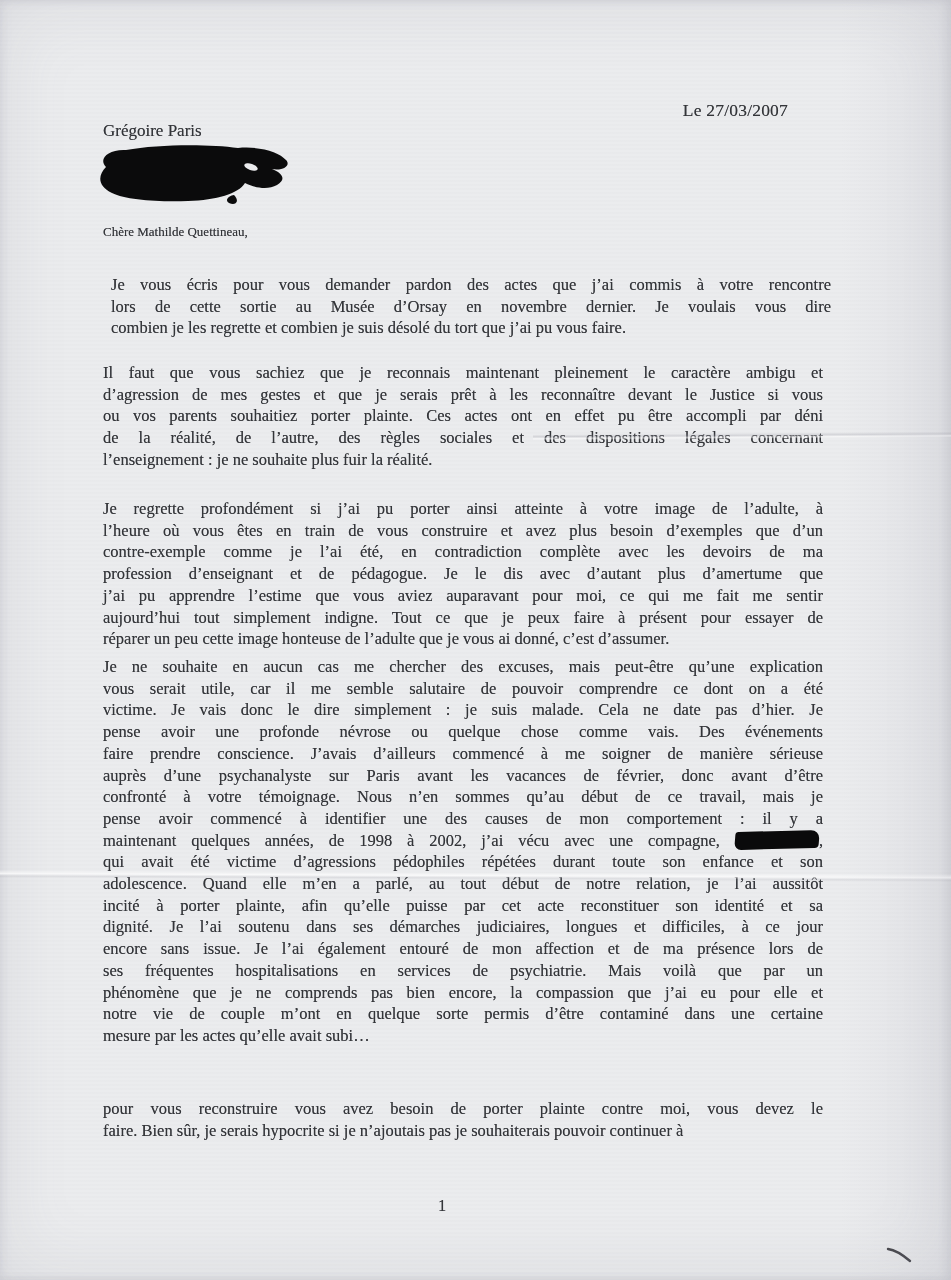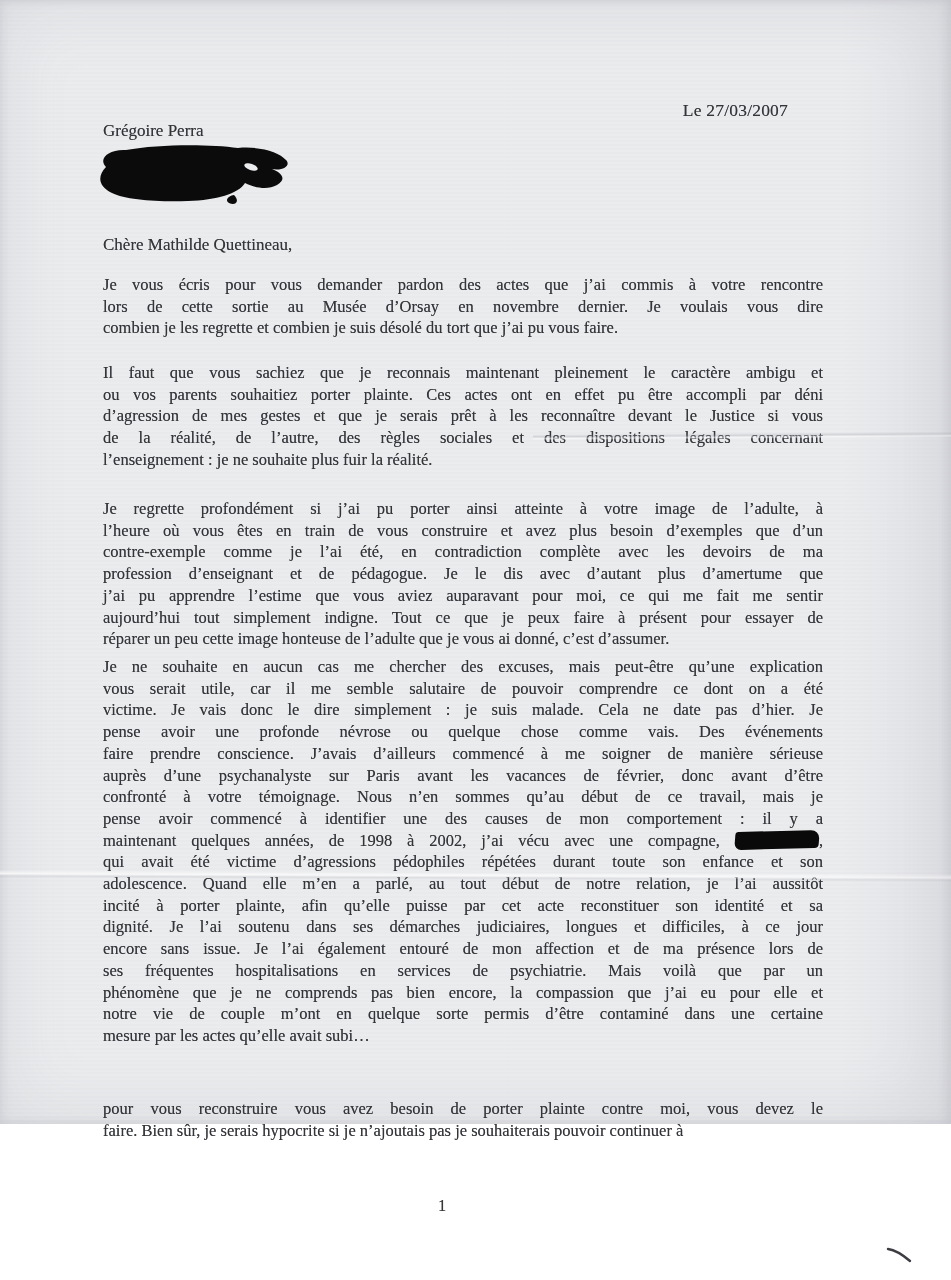--- a/index.html
+++ b/index.html
@@ -6,21 +6,21 @@
     margin: 0;
     padding: 0;
     width: 951px;
     height: 1280px;
     overflow: hidden;
     font-family: "Liberation Serif", "DejaVu Serif", serif;
   }
   .page {
     position: relative;
     width: 951px;
-    height: 1124px;
+    height: 1280px;
     background-color: var(--paper, #ebecee);
     background-image: repeating-linear-gradient(0deg,
         rgba(255,255,255,0.025) 0 2px, rgba(40,40,50,0.012) 2px 4px);
     box-shadow: inset 0 0 70px rgba(110,110,125,0.14),
                 inset -5px 0 10px rgba(100,100,115,0.12),
                 inset 4px 0 8px rgba(140,140,155,0.10);
     color: var(--ink, #333539);
   }
   .page::after {
     content: "";
@@ -45,42 +45,42 @@
     font-size: 17px;
     text-shadow: 0 0 0.6px rgba(60,60,66,0.6);
   }
   .scribble {
     position: absolute;
     left: 88px;
     top: 137px;
   }
   .salutation {
     position: absolute;
-    top: 235px;
+    top: 224px;
     left: 103px;
-    font-size: 17px;
+    font-size: 13px;
     text-shadow: 0 0 0.6px rgba(60,60,66,0.6);
   }
   .para {
     position: absolute;
     left: 103px;
     width: 720px;
     font-size: 16.5px;
     line-height: 21.7px;
     text-shadow: 0 0 0.6px rgba(60,60,66,0.62);
   }
   .para .line {
     text-align: justify;
     text-align-last: justify;
   }
   .para .line.last {
     text-align-last: left;
     white-space: nowrap;
   }
-  .p1 { top: 274px; }
+  .p1 { top: 274px; margin-left: 8px; }
   .p2 { top: 362px; }
   .p3 { top: 498px; }
   .p4 { top: 656px; }
   .p5 { top: 1098px; }
   .redaction-inline {
     display: inline-block;
     width: 84px;
     height: 18px;
     background: var(--redaction, #0a0a0b);
     border-radius: 3px 9px 4px 7px;
@@ -124,21 +124,21 @@
     transform: rotate(0.25deg);
   }
 </style>
 </head>
 <body>
 
 <div class="page">
 
   <div class="date">Le 27/03/2007</div>
 
-  <div class="sender">Grégoire Perra</div>
+  <div class="sender">Grégoire Paris</div>
 
   <svg class="scribble" width="202" height="70" viewBox="0 0 202 70">
     <path fill="#0b0b0c" d="M18,30
       C10,22 20,12 38,13
       C70,7 122,7 150,11
       C172,9 191,15 198,23
       C203,28 196,34 184,32
       C194,36 199,42 189,48
       C180,53 167,51 157,46
       C150,57 129,63 100,64
@@ -150,22 +150,22 @@
 
   <div class="salutation">Chère Mathilde Quettineau,</div>
 
   <div class="para p1">
       <div class="line">Je vous écris pour vous demander pardon des actes que j’ai commis à votre rencontre</div>
       <div class="line">lors de cette sortie au Musée d’Orsay en novembre dernier. Je voulais vous dire</div>
       <div class="line last">combien je les regrette et combien je suis désolé du tort que j’ai pu vous faire.</div>
     </div>
   <div class="para p2">
       <div class="line">Il faut que vous sachiez que je reconnais maintenant pleinement le caractère ambigu et</div>
+      <div class="line">d’agression de mes gestes et que je serais prêt à les reconnaître devant le Justice si vous</div>
       <div class="line">ou vos parents souhaitiez porter plainte. Ces actes ont en effet pu être accompli par déni</div>
-      <div class="line">d’agression de mes gestes et que je serais prêt à les reconnaître devant le Justice si vous</div>
       <div class="line">de la réalité, de l’autre, des règles sociales et des dispositions légales concernant</div>
       <div class="line last">l’enseignement : je ne souhaite plus fuir la réalité.</div>
     </div>
   <div class="para p3">
       <div class="line">Je regrette profondément si j’ai pu porter ainsi atteinte à votre image de l’adulte, à</div>
       <div class="line">l’heure où vous êtes en train de vous construire et avez plus besoin d’exemples que d’un</div>
       <div class="line">contre-exemple comme je l’ai été, en contradiction complète avec les devoirs de ma</div>
       <div class="line">profession d’enseignant et de pédagogue. Je le dis avec d’autant plus d’amertume que</div>
       <div class="line">j’ai pu apprendre l’estime que vous aviez auparavant pour moi, ce qui me fait me sentir</div>
       <div class="line">aujourd’hui tout simplement indigne. Tout ce que je peux faire à présent pour essayer de</div>

